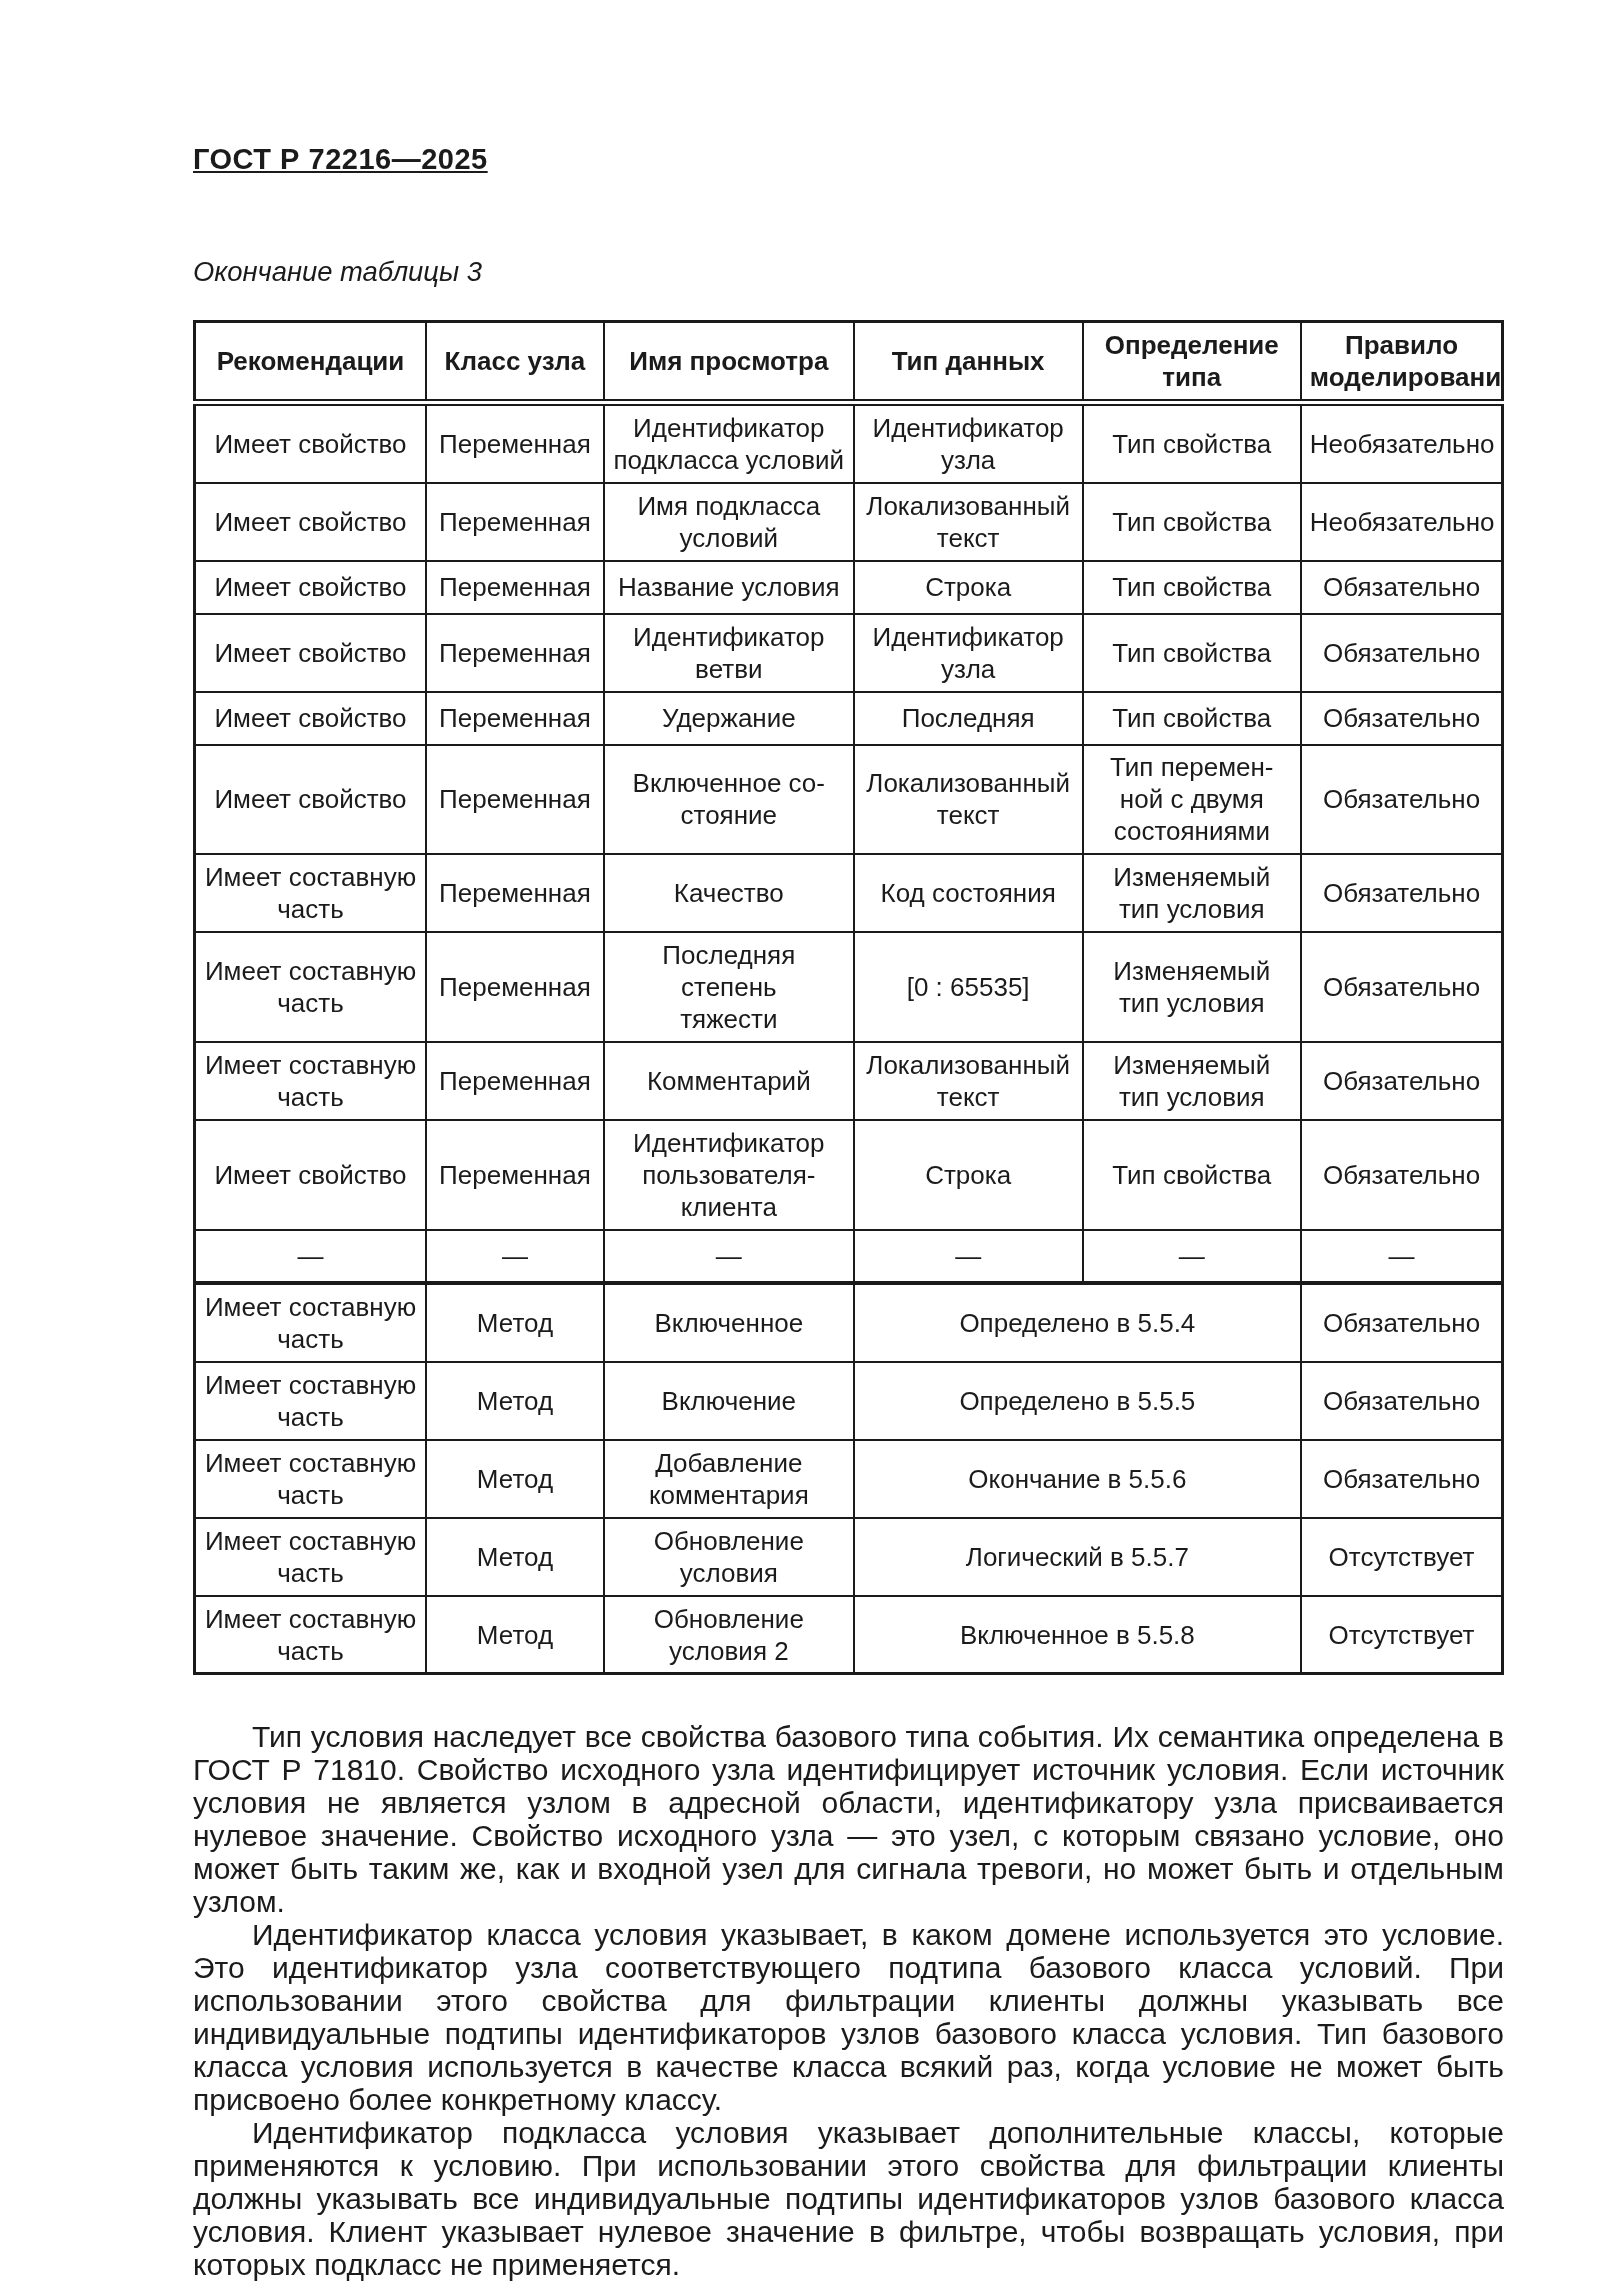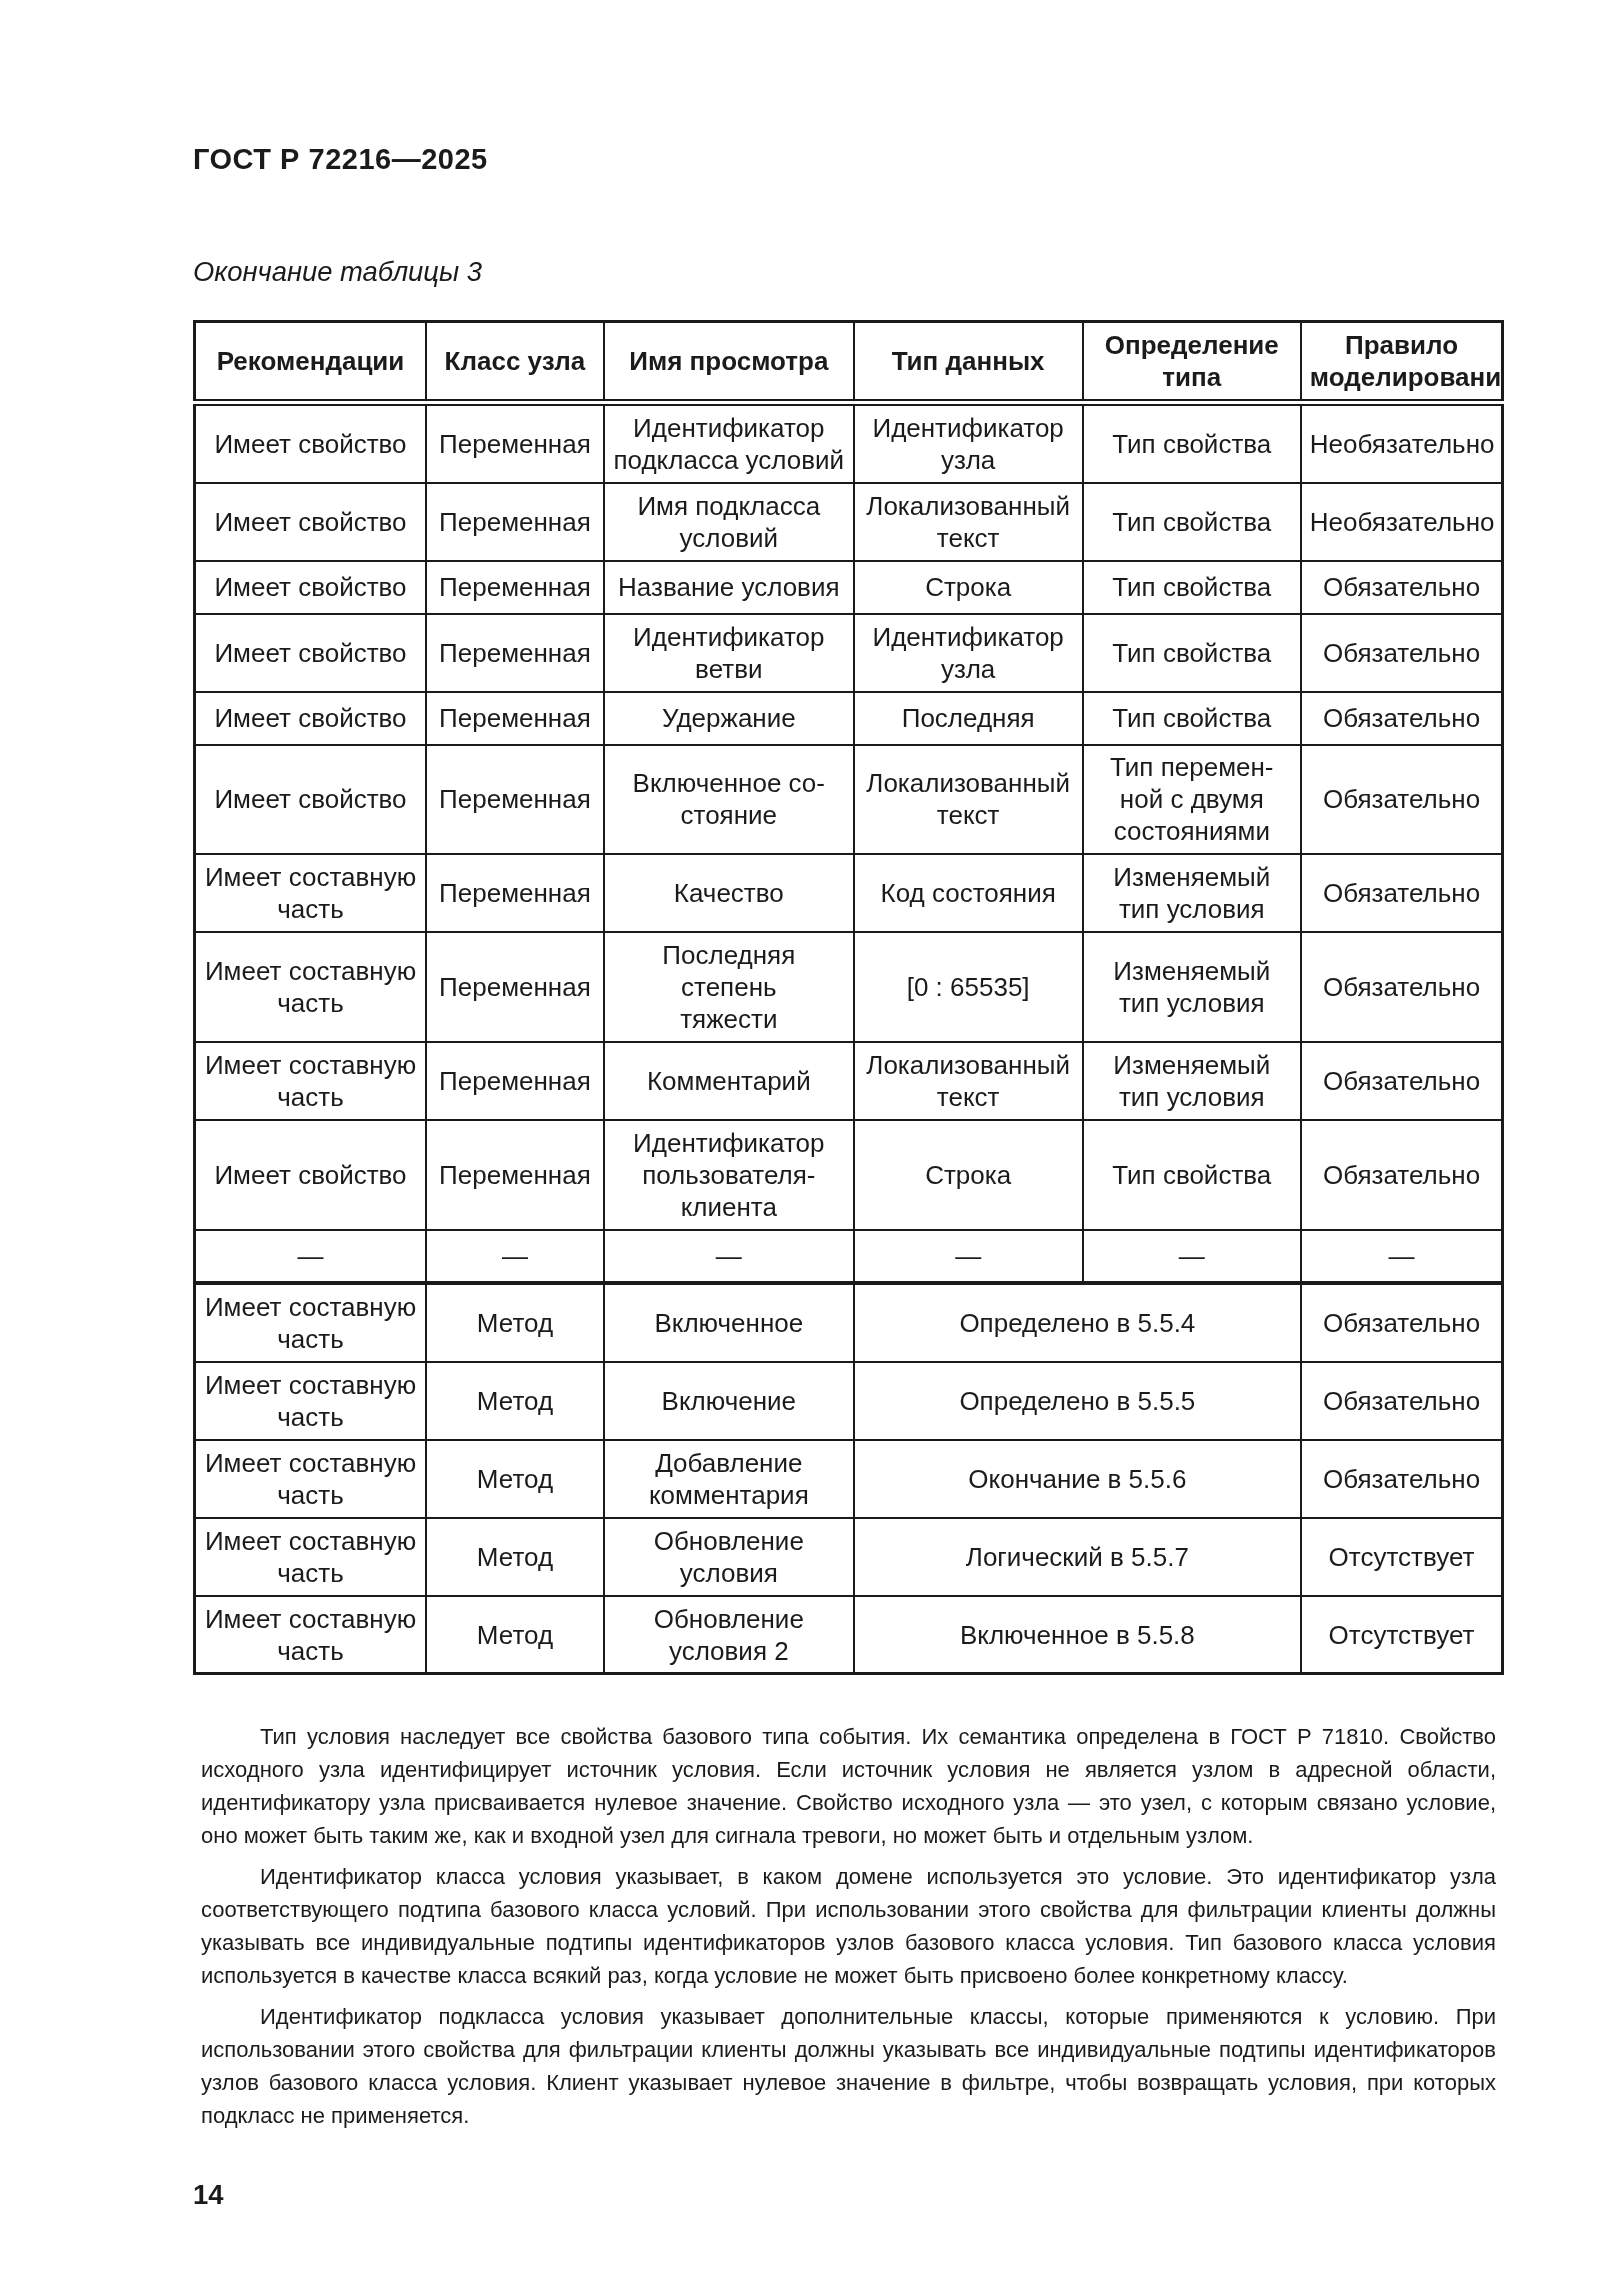--- a/index.html
+++ b/index.html
@@ -12,20 +12,21 @@
   }
   .content{
     margin-left:193px;
     width:1311px;
   }
   .doc-code{
     padding-top:143px;
     font-size:29px;
     font-weight:bold;
     letter-spacing:0.5px;
+    text-decoration:underline;
   }
   .table-caption{
     margin-top:80px;
     font-size:27.4px;
     font-style:italic;
   }
   table.gost{
     margin-top:32px;
     width:100%;
     border-collapse:collapse;
@@ -51,22 +52,22 @@
   }
   tr.h-head{height:74px;}
   tr.h-sm{height:53px;}
   tr.h-md{height:78px;}
   tr.h-lg{height:104px;}
   tr.dash-row td{border-bottom:4.9px solid #1a1a1a;}
   .bodytext{
     margin-top:45px;
   }
   .bodytext p{
-    margin:8px;
-    font-size:22px;
+    margin:0;
+    font-size:30px;
     line-height:33px;
     text-align:justify;
     text-indent:59px;
   }
   .page-number{
     margin-top:47px;
     font-size:27.4px;
     font-weight:bold;
   }
 </style>

